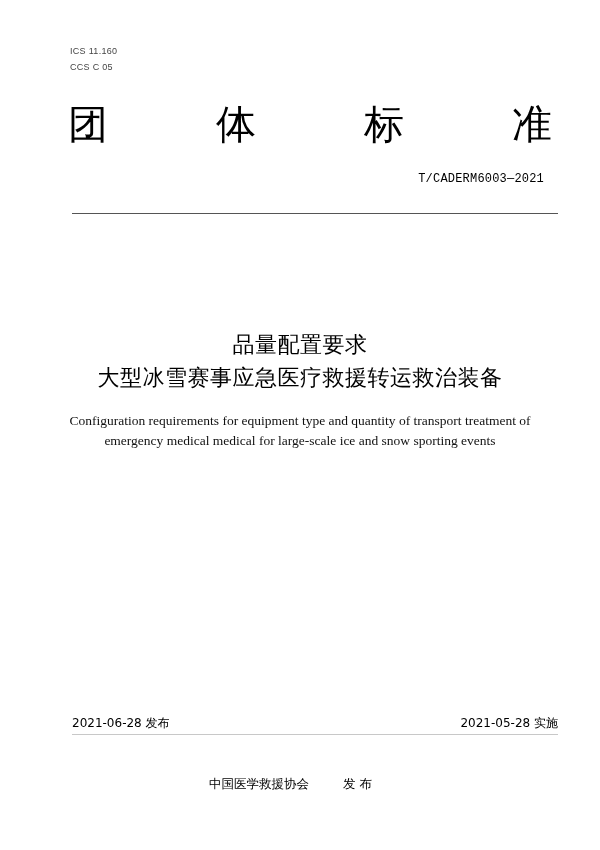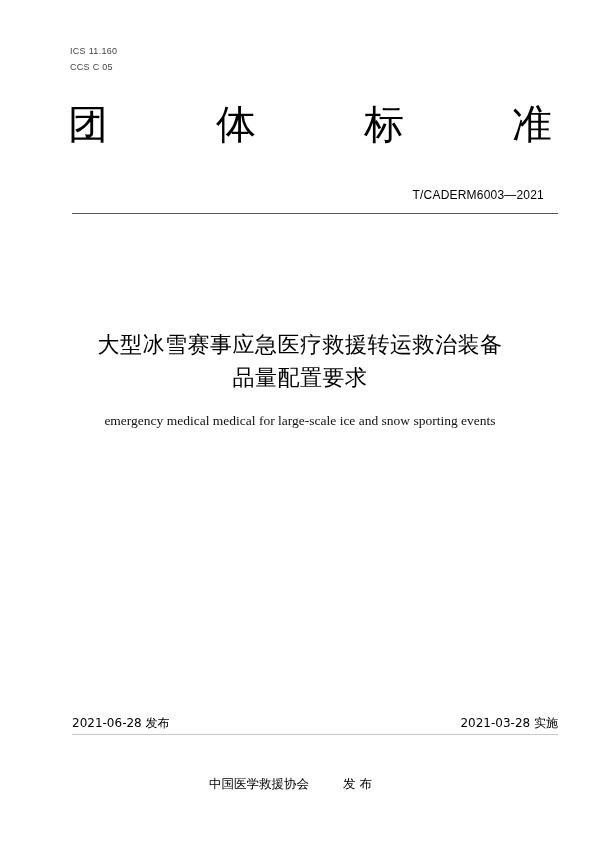--- a/index.html
+++ b/index.html
@@ -32,23 +32,23 @@
       width: 484px;
       height: 56px;
       display: flex;
       justify-content: space-between;
       align-items: center;
       font-family: "DejaVu Sans", sans-serif;
       font-size: 40px;
       line-height: 1;
     }
     .std-number {
-      top: 188px;
+      top: 172px;
       right: 56px;
-      font-family: Liberation Sans, sans-serif;
+      font-family: Liberation Mono, monospace;
       font-size: 12px;
       letter-spacing: 0.2px;
     }
     .rule-top {
       top: 213px;
       left: 72px;
       width: 486px;
       height: 0;
       border-top: 1.3px solid #555;
     }
@@ -112,30 +112,31 @@
   <span>体</span>
   <span>标</span>
   <span>准</span>
 </div>
 
 <div class="abs std-number">T/CADERM6003—2021</div>
 
 <div class="abs rule-top"></div>
 
 <div class="abs zh-title">
+  <div>品量配置要求</div>
   <div>大型冰雪赛事应急医疗救援转运救治装备</div>
-  <div>品量配置要求</div>
 </div>
 
 <div class="abs en-title">
+  <div>Configuration requirements for equipment type and quantity of transport treatment of</div>
   <div>emergency medical medical for large-scale ice and snow sporting events</div>
 </div>
 
 <div class="abs date-row">
   <span>2021-06-28 发布</span>
-  <span>2021-03-28 实施</span>
+  <span>2021-05-28 实施</span>
 </div>
 
 <div class="abs rule-bottom"></div>
 
 <div class="abs publisher-row">
   <span>中国医学救援协会</span><span class="gap"></span><span>发 布</span>
 </div>
 
 </body></html>

